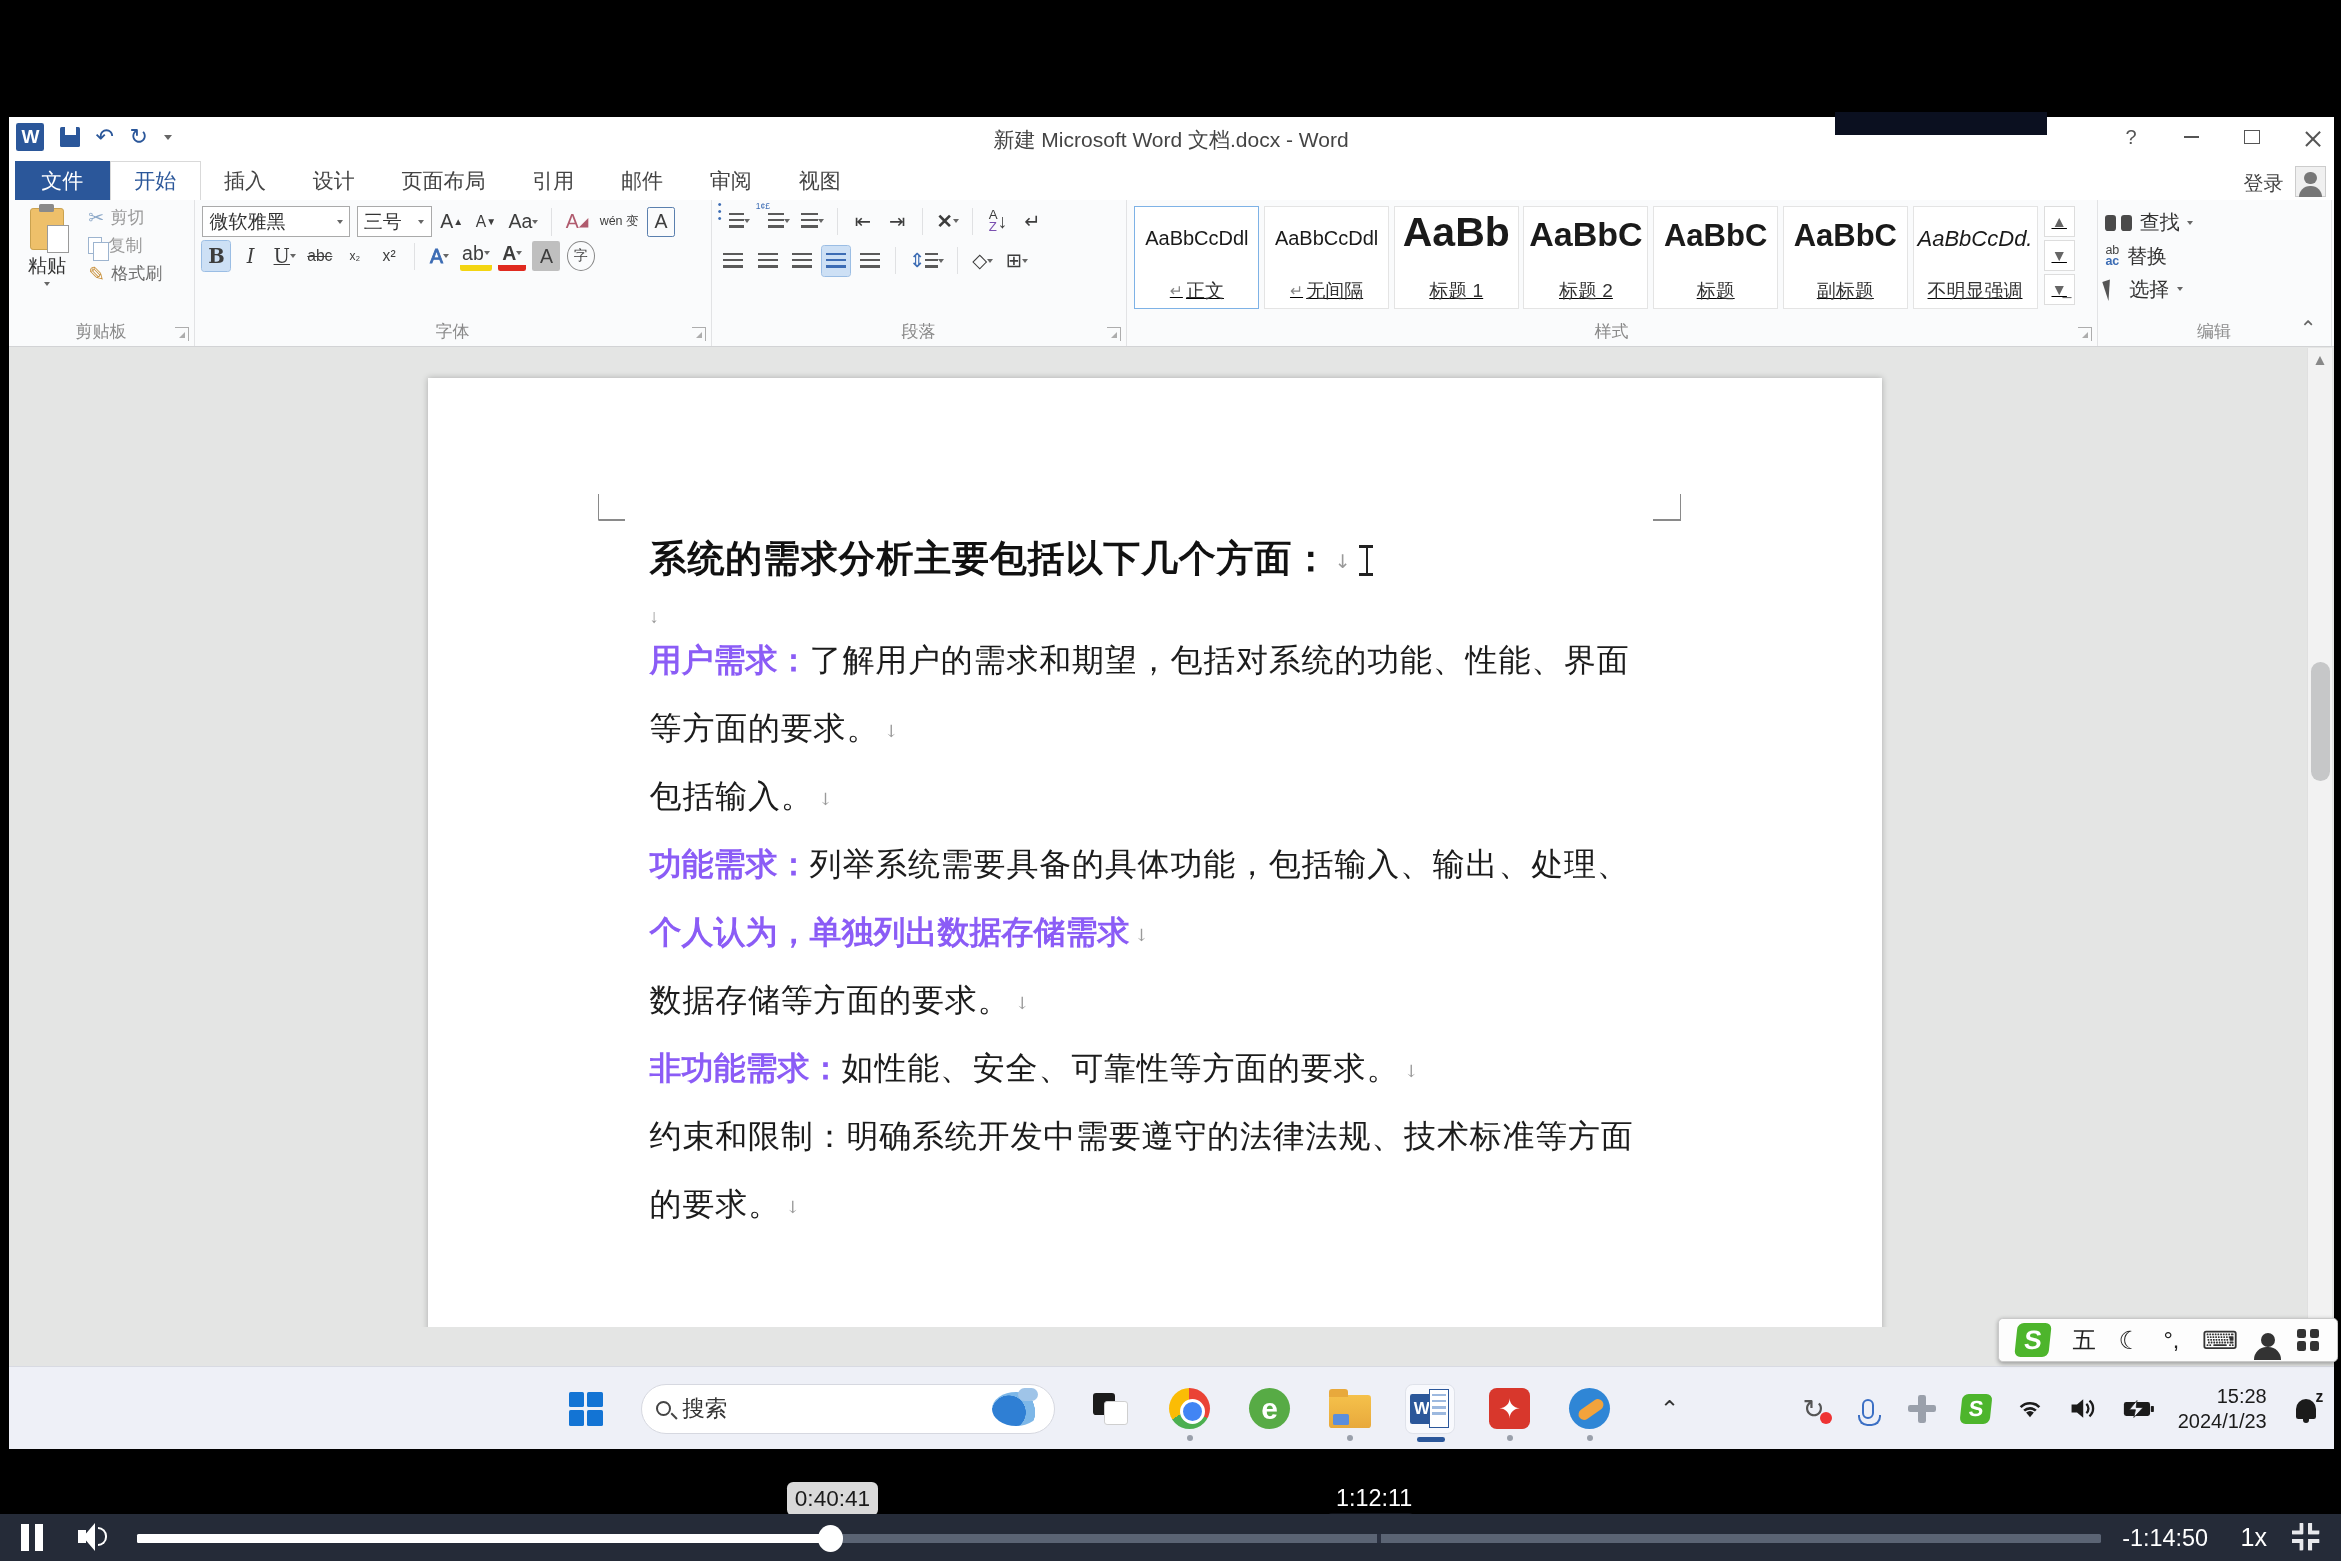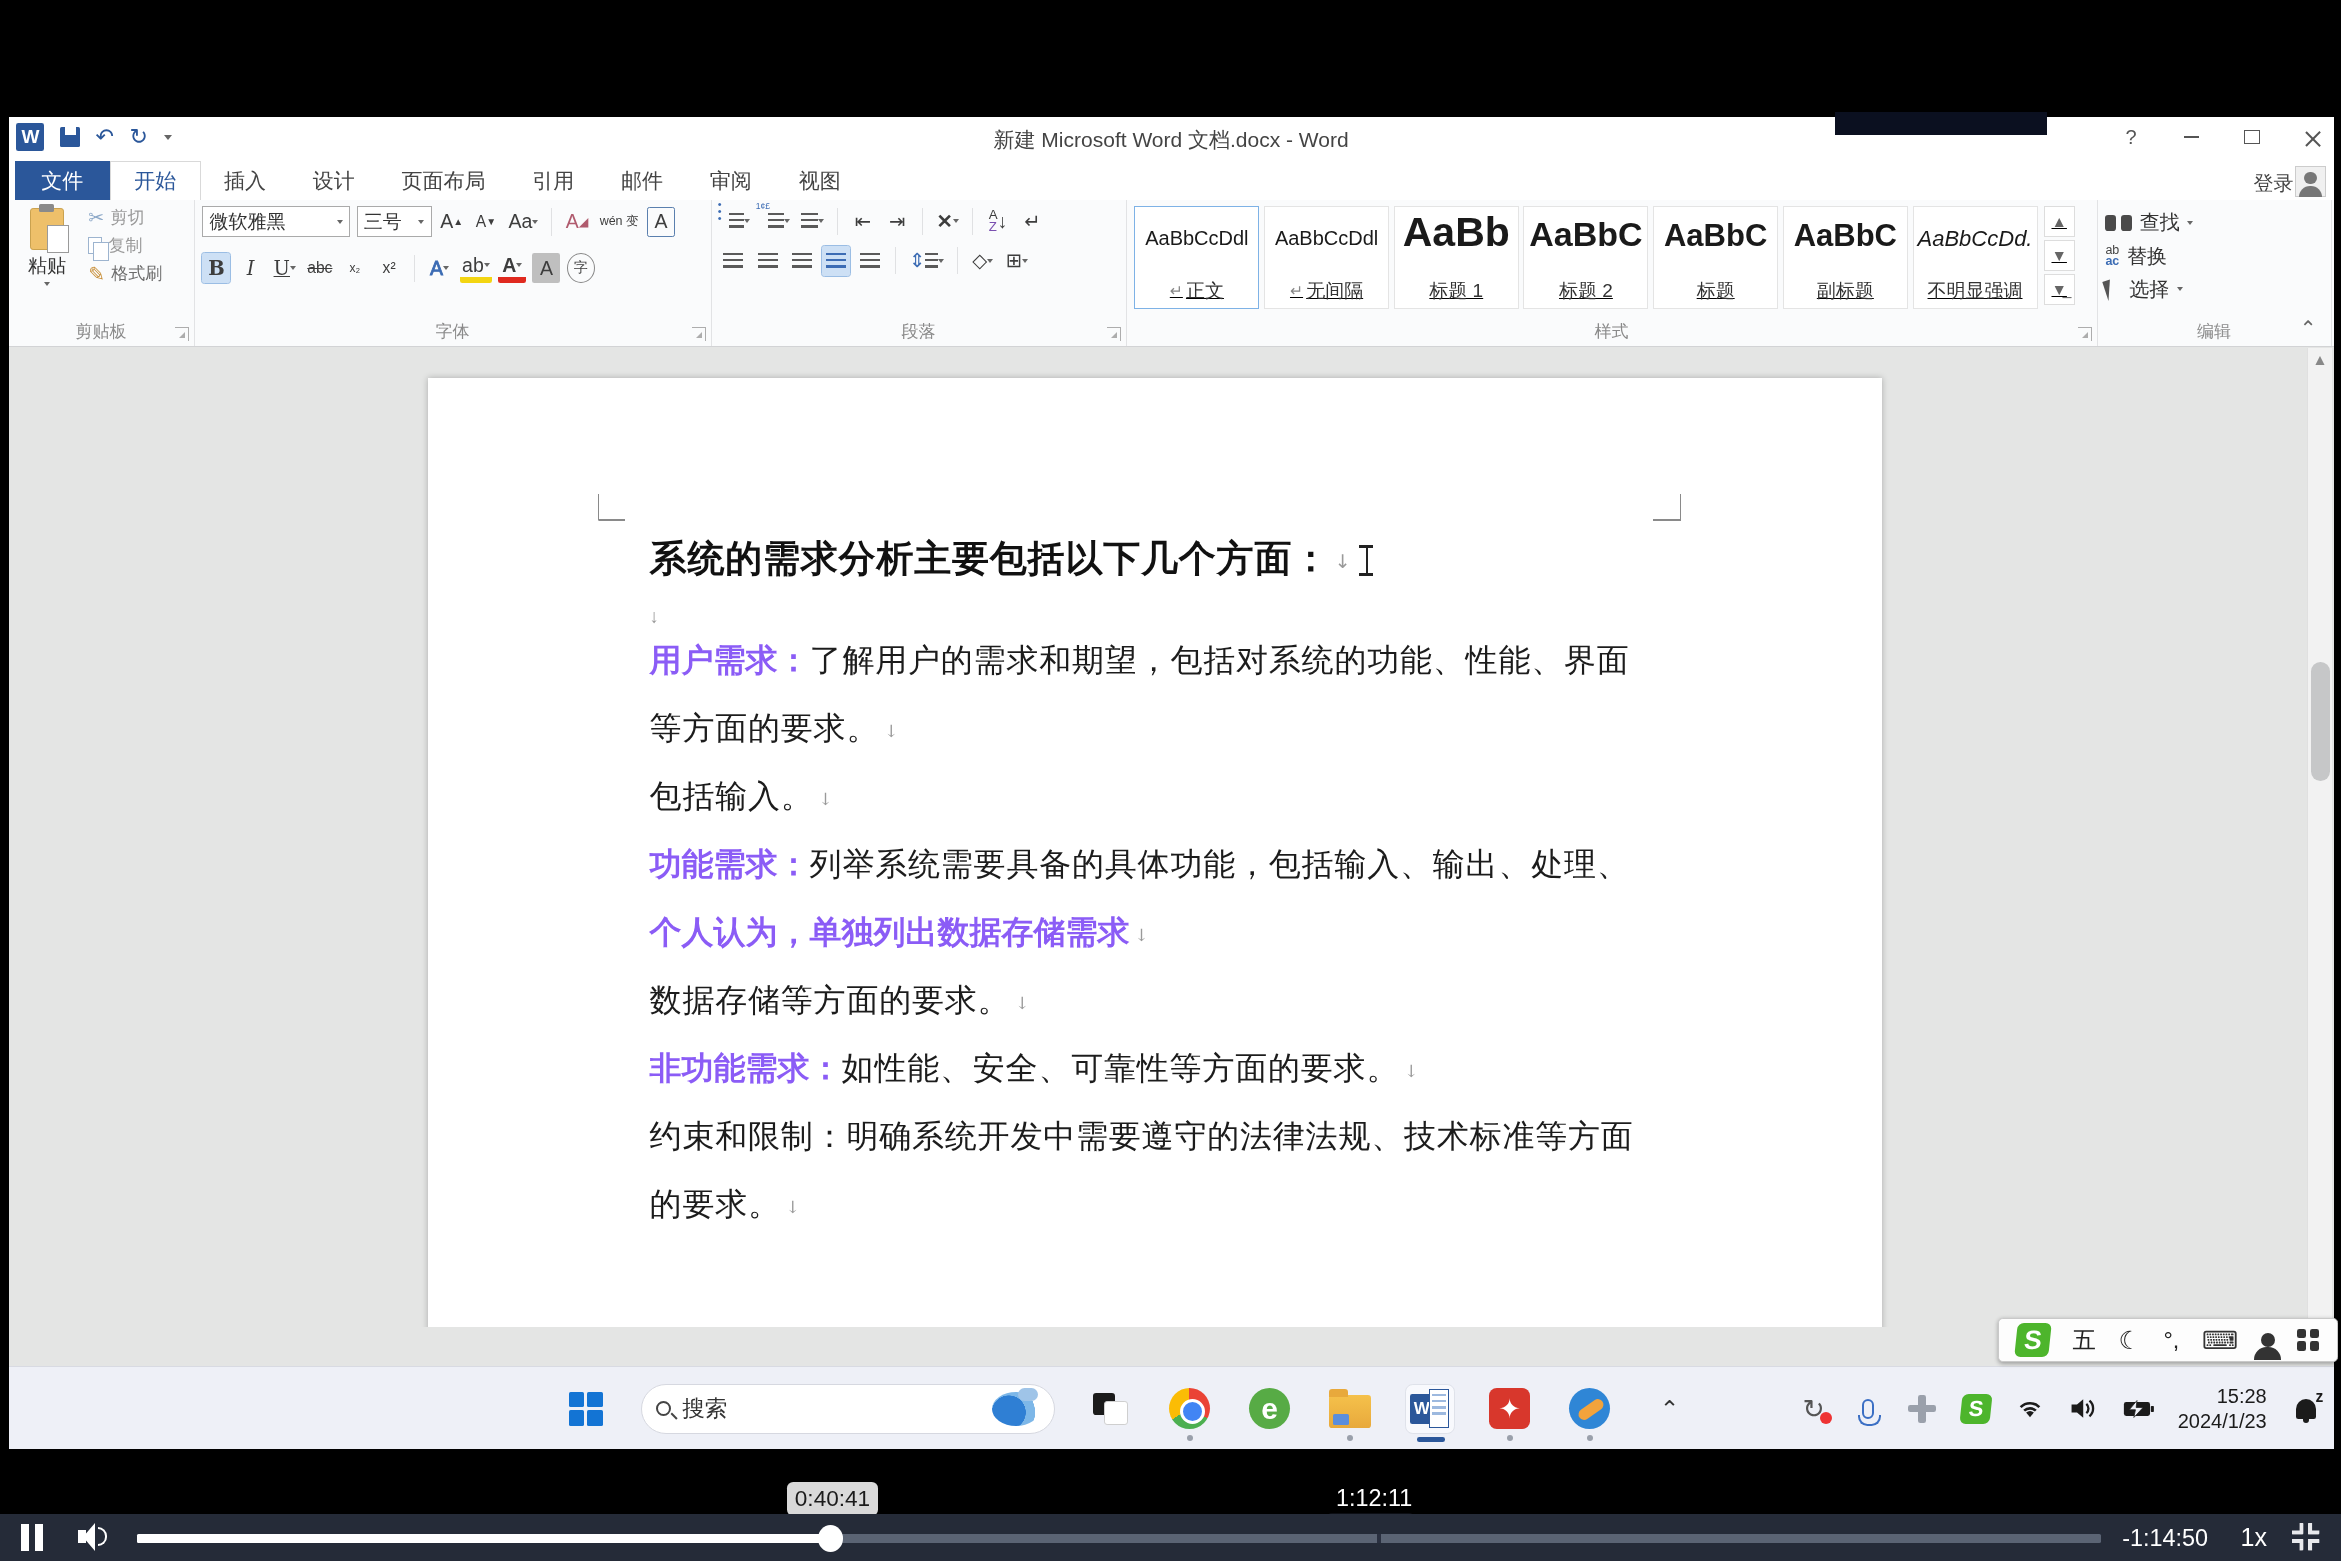--- a/index.html
+++ b/index.html
@@ -22,21 +22,21 @@
   .wc-max { width:15.6px; height:14px; border:1.6px solid #555; }
   .wc-x { position:relative; width:17px; height:17px; }
   .wc-x::before,.wc-x::after { content:""; position:absolute; left:7.8px; top:0; width:2.3px; height:20px; background:#555; }
   .wc-x::before { transform:rotate(45deg); } .wc-x::after { transform:rotate(-45deg); }
 
   
   .tabsrow { position:absolute; left:0; top:44px; width:2325px; height:39px; background:#fff; display:flex; align-items:stretch; }
   .tab-file { background:#2b579a; color:#fff; font-size:21px; padding:0 26.5px; display:flex; align-items:center; margin-left:6.2px; }
   .tab { font-size:21px; color:#444; padding:0 23.4px; display:flex; align-items:center; }
   .tab.active { color:#2b579a; background:#fff; border:0.8px solid #d9d9d9; border-bottom:none; position:relative; z-index:2; }
-  .signin { position:absolute; right:40px; top:9.4px; font-size:20px; color:#444; }
+  .signin { position:absolute; right:50px; top:9.4px; font-size:20px; color:#444; }
   .avatar-box { position:absolute; right:7.8px; top:4.7px; width:31px; height:31px; background:#f0f0f0; border:0.8px solid #ccc; display:flex; align-items:center; justify-content:center; }
   .avatar-glyph { width:12.5px; height:12.5px; border-radius:50%; background:#777; position:relative; top:-3.1px; }
   .avatar-glyph::after { content:""; position:absolute; left:-5.5px; top:14px; width:23.4px; height:11px; border-radius:11px 11px 0 0; background:#777; }
 
   
   .ribbon { position:absolute; left:0; top:83px; width:2325px; height:147px; background:#fafbfc; border-bottom:1.6px solid #d2d3d5; display:flex; }
   .grp { position:relative; height:100%; border-right:0.8px solid #e2e3e5; padding:6.2px 4.7px 26.5px 7.8px; }
   .grp-label { position:absolute; bottom:3.1px; left:0; right:0; text-align:center; font-size:17px; color:#8a8a8a; }
   .dlg { position:absolute; right:4.7px; bottom:4.7px; width:14px; height:14px; border-left:1.6px solid #9a9a9a; border-bottom:1.6px solid #9a9a9a; transform:rotate(180deg); opacity:.8; }
   .dlg::after { content:""; position:absolute; left:3.1px; top:3.1px; border:3.9px solid transparent; border-top-color:#9a9a9a; border-left-color:#9a9a9a; }
@@ -293,21 +293,21 @@
                 <span class="ic-painter">✎</span>
                 <span>格式刷</span>
               </div>
           </div>
         </div>
         <div class="grp-label">剪贴板</div>
         <span class="dlg"></span>
       </div>
 
       <div class="grp grp-font">
-        <div class="row" style="margin-bottom:16px;">
+        <div class="row" style="margin-bottom:4px;">
           <span class="inputbox fname">
               <span>微软雅黑</span>
               <span class="caret"></span>
             </span>
           <span class="inputbox fsize">
               <span>三号</span>
               <span class="caret"></span>
             </span>
           <span class="ic">
               <span>A</span>

